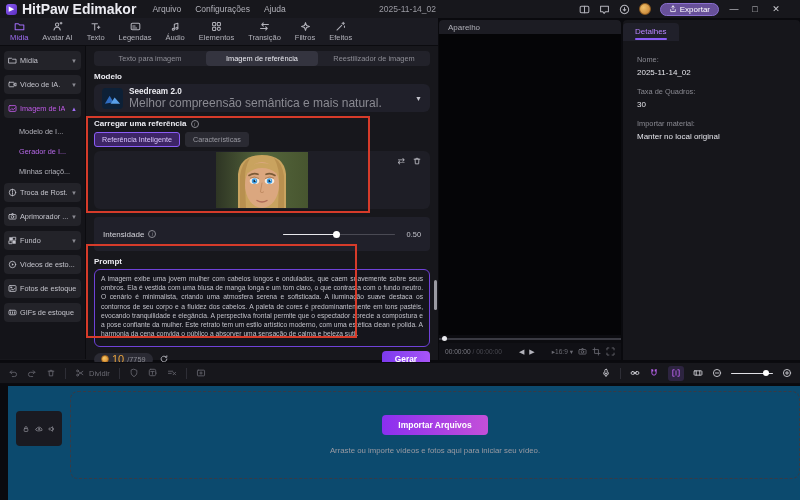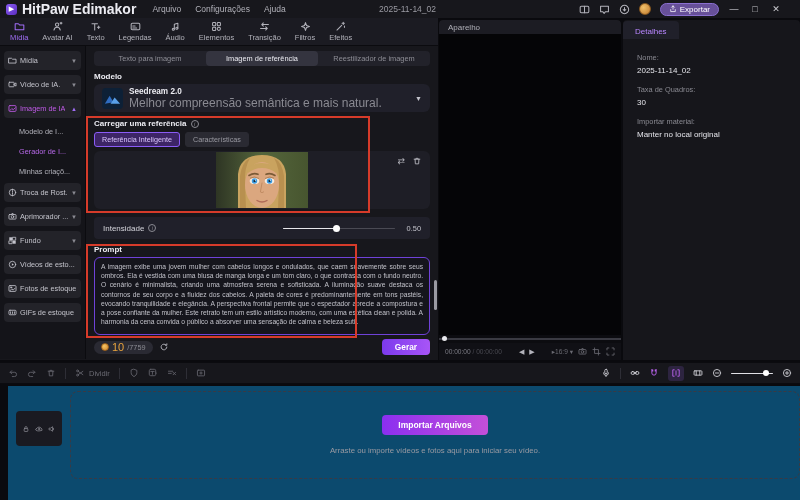--- a/index.html
+++ b/index.html
@@ -51,21 +51,21 @@
   .chev-down { margin-left:auto; font-size:7px; color:#c4c4cc; }
   .ref-row { margin-top:7px; display:flex; align-items:center; gap:4px; }
   .info-ic { width:8px; height:8px; border:1px solid #8a8a92; border-radius:50%; color:#8a8a92; font-size:5.5px; display:flex; align-items:center; justify-content:center; font-style:italic; }
   .chips { margin-top:4px; display:flex; gap:5px; }
   .chip { font-size:7.2px; padding:2px 7px; border-radius:3px; }
   .chip.on { background:#3d2566; border:1px solid #8b5cf6; color:#dcC8ff; }
   .chip.off { background:#2a2a32; border:1px solid #2a2a32; color:#9a9aa2; }
   .upload { margin-top:4px; height:58px; background:#1e1e26; border-radius:6px; position:relative; display:flex; align-items:center; justify-content:center; }
   .up-acts { position:absolute; right:8px; top:5px; display:flex; gap:7px; align-items:center; color:#b2b2ba; }
   .swap-g { font-size:9px; line-height:9px; }
-  .intensity { margin-top:8px; height:22px; background:#20202a; border-radius:4px; display:flex; align-items:center; padding:5px 9px; gap:4px; }
+  .intensity { margin-top:8px; height:22px; background:#20202a; border-radius:4px; display:flex; align-items:center; padding:17px 9px; gap:4px; }
   .slider { margin-left:auto; width:112px; height:7px; position:relative; }
   .slider .track { position:absolute; top:3px; left:0; right:0; height:1.5px; background:#4a4a54; border-radius:1px; }
   .slider .fill { position:absolute; top:3px; left:0; width:48%; height:1.5px; background:#e8e8ec; border-radius:1px; }
   .slider .knob { position:absolute; top:0; left:calc(48% - 3.5px); width:7px; height:7px; background:#fff; border-radius:50%; }
   .int-val { font-size:7.4px; color:#c4c4cc; margin-left:8px; }
   .prompt-box { margin-top:3px; height:78px; background:#15151c; border:1px solid #6f42d8; border-radius:6px; padding:4px 6px; overflow:hidden; }
   .prompt-box p { font-size:6.7px; line-height:9.2px; color:#c2c2ca; text-align:justify; }
   .gen-bottom { margin-top:4px; display:flex; align-items:center; }
   .pill { display:flex; align-items:center; gap:3px; background:#2a2a33; border-radius:8px; height:13px; padding:0 7px; }
   .coin { width:8px; height:8px; border-radius:50%; background:radial-gradient(circle at 35% 35%,#f5c566,#d4862a); border:1px solid #a3651c; }
@@ -84,21 +84,21 @@
   .pv-scrub .dot { position:absolute; top:1px; left:3px; width:5px; height:5px; border-radius:50%; background:#e8e8ec; }
   .pv-ctrl { height:17px; background:#101015; display:flex; align-items:center; padding:0 6px; gap:5px; flex:none; }
   .pv-time { font-size:6.6px; color:#7c7c85; white-space:nowrap; }
   .pv-time .dim { color:#4a4a52; }
   .pv-btn { font-size:7px; color:#b4b4bc; }
   .pv-ratio { font-size:6.6px; color:#6a6a72; white-space:nowrap; }
   .pv-ic { width:9px; height:9px; color:#6a6a72; }
 
   
   .details { position:absolute; top:20px; left:623px; width:177px; height:340px; background:#16161b; border-radius:4px 4px 0 0; }
-  .dt-tab { display:inline-flex; flex-direction:row; align-items:center; background:#20202a; border-radius:4px 4px 0 0; padding:4px 12px 0 12px; height:18px; }
+  .dt-tab { display:inline-flex; flex-direction:column; align-items:center; background:#20202a; border-radius:4px 4px 0 0; padding:4px 12px 0 12px; height:18px; }
   .dt-tab span { font-size:8px; color:#b886ff; }
   .dt-tab .ul { width:100%; height:2px; background:#8b5cf6; border-radius:1px; margin-top:2px; }
   .dt-body { padding:12px 14px; }
   .dt-label { font-size:7.4px; color:#8a8a92; margin-top:10px; }
   .dt-label:first-child { margin-top:2px; }
   .dt-value { font-size:8px; color:#e4e4ea; margin-top:4px; }
 
   
   .tl-toolbar { position:absolute; top:362px; left:0; width:800px; height:22px; background:#17171c; border-top:1px solid #0b0b0f; border-bottom:1px solid #0b0b0f; display:flex; align-items:center; padding:0 8px; gap:9px; }
   .tt-ic { width:10px; height:10px; color:#5f5f68; }

